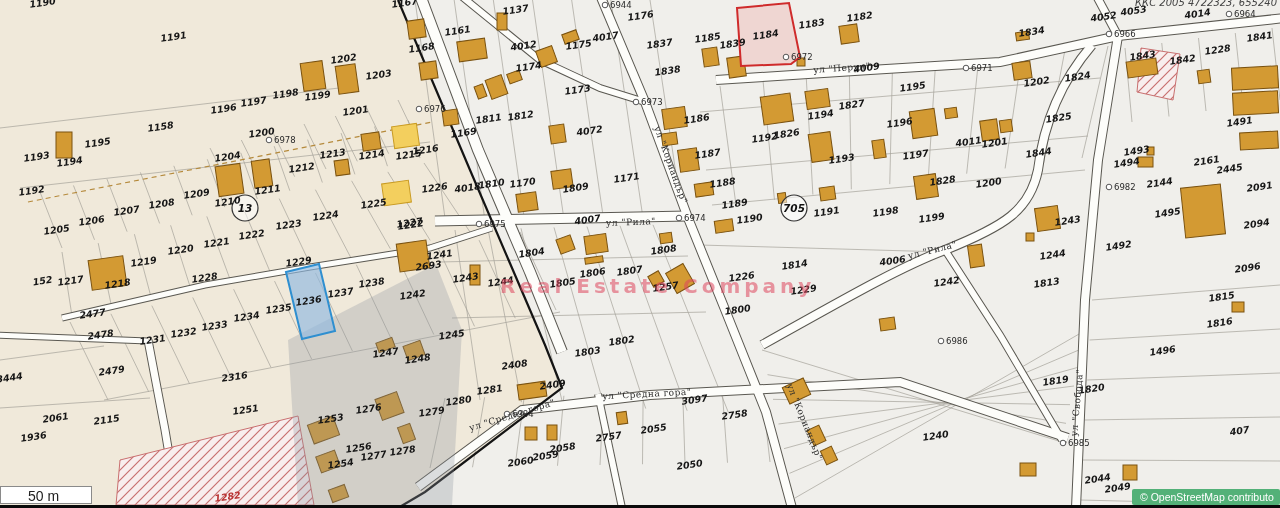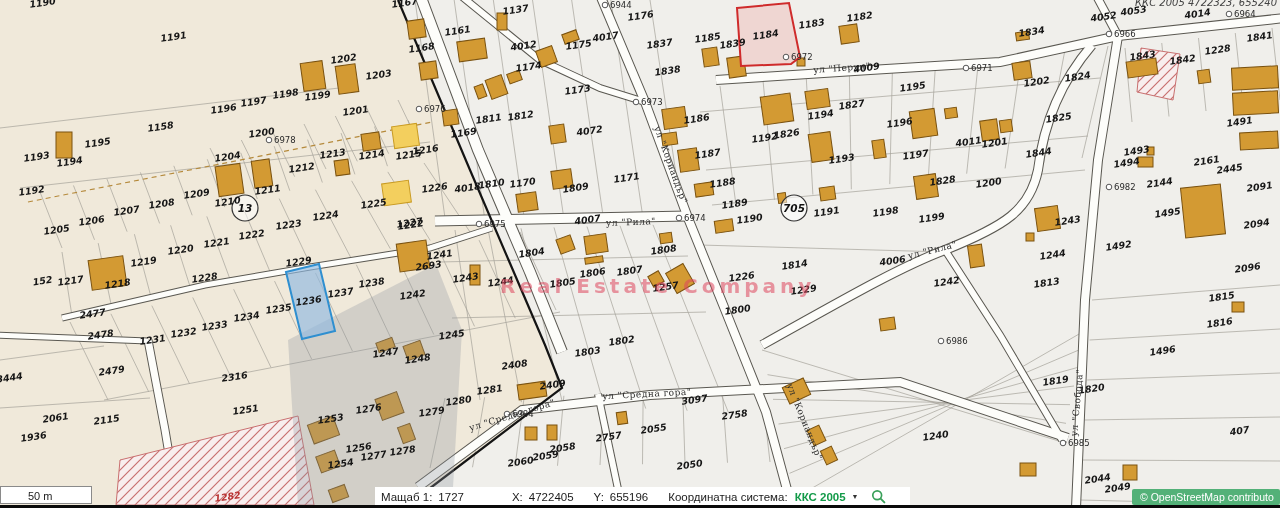--- a/index.html
+++ b/index.html
@@ -5,21 +5,21 @@
   html,body{margin:0;padding:0;background:#888;}
   .stage{position:relative;width:1280px;height:508px;overflow:hidden;background:#f1f0ec;
          font-family:"Liberation Sans",sans-serif;}
   #map{position:absolute;left:0;top:0;width:1280px;height:508px;}
   .coord-readout{position:absolute;top:-3px;right:3px;font-size:10px;color:#444;
          font-family:"DejaVu Sans",sans-serif;font-style:italic;pointer-events:none;}
   .watermark{position:absolute;left:500px;top:274px;width:290px;font-size:20px;letter-spacing:4px;
          color:rgba(222,70,92,0.55);font-family:"DejaVu Sans",sans-serif;font-weight:bold;
          white-space:nowrap;pointer-events:none;}
   .scalebar{position:absolute;left:0;top:486px;width:92px;height:18px;background:#fff;
-         border:1px solid #8a8a8a;font-size:11px;color:#222;line-height:18px;padding-left:27px;
+         border:1px solid #8a8a8a;font-size:14px;color:#222;line-height:18px;padding-left:27px;
          box-sizing:border-box;}
   .statusbar{position:absolute;left:375px;top:487px;width:535px;height:19px;background:#fff;
          display:flex;align-items:center;font-size:11.5px;color:#1b1b1b;white-space:nowrap;}
   .statusbar .sb-gap-s{margin-left:6px;} .statusbar .sb-gap-m{margin-left:20px;}
   .statusbar .sb-gap-l{margin-left:48px;}
   .crs-val{font-weight:bold;margin-left:7px;cursor:pointer;}
   .caret{font-size:7px;color:#333;margin-left:6px;cursor:pointer;}
   .mag{margin-left:12px;cursor:pointer;}
   .osm{position:absolute;left:1132px;top:489px;width:148px;height:16px;border-radius:2px;
          color:#fff;font-size:10.5px;line-height:16px;padding-left:8px;box-sizing:border-box;
@@ -493,30 +493,15 @@
         <text text-anchor="middle" font-size="9" font-family="DejaVu Serif, serif" fill="#2b2b2b" letter-spacing="0.5" transform="translate(647,397) rotate(-3)">ул "Средна гора"</text>
         <text text-anchor="middle" font-size="9" font-family="DejaVu Serif, serif" fill="#2b2b2b" letter-spacing="0.5" transform="translate(1080,403) rotate(-85)">ул "Свобода"</text>
         <text text-anchor="middle" font-size="9" font-family="DejaVu Serif, serif" fill="#2b2b2b" letter-spacing="0.5" transform="translate(668,166) rotate(70)">ул "Кориандър"</text>
         <text text-anchor="middle" font-size="9" font-family="DejaVu Serif, serif" fill="#2b2b2b" letter-spacing="0.5" transform="translate(802,423) rotate(68)">ул "Кориандър"</text>
       </svg></div>
   <div class="coord-readout">ККС 2005 4722323, 655240</div>
   <div class="watermark">Real Estate Company</div>
   <div class="scalebar">
     <span>50 m</span>
   </div>
-  <div class="statusbar">
-    <span class="sb-gap-s">Мащаб 1:</span>
-    <span class="sb-gap-s">1727</span>
-    <span class="sb-gap-l">X:</span>
-    <span class="sb-gap-s">4722405</span>
-    <span class="sb-gap-m">Y:</span>
-    <span class="sb-gap-s">655196</span>
-    <span class="sb-gap-m">Координатна система:</span>
-    <span class="crs-val" id="crs-val" style="color: rgb(18, 154, 72);">ККС 2005</span>
-    <span class="caret">▼</span>
-    <svg class="mag" width="15" height="15" viewBox="0 0 15 15">
-      <circle cx="6.2" cy="6.2" r="4.4" fill="none" stroke="#3aa05a" stroke-width="1.7"></circle>
-      <line x1="9.6" y1="9.6" x2="13.4" y2="13.4" stroke="#3aa05a" stroke-width="1.9" stroke-linecap="round"></line>
-    </svg>
-  </div>
   <div class="osm" id="osm" style="background: rgb(83, 177, 120);">© OpenStreetMap contributo</div>
   <div class="bottom-edge"></div>
 </div>
 
 </body></html>

